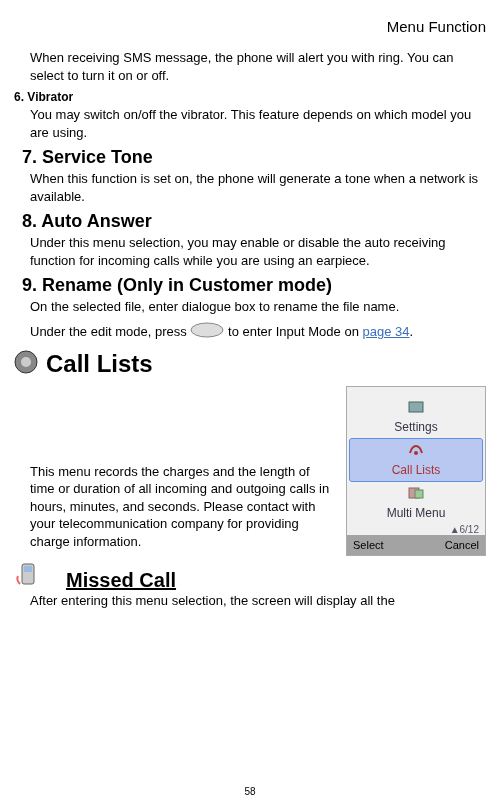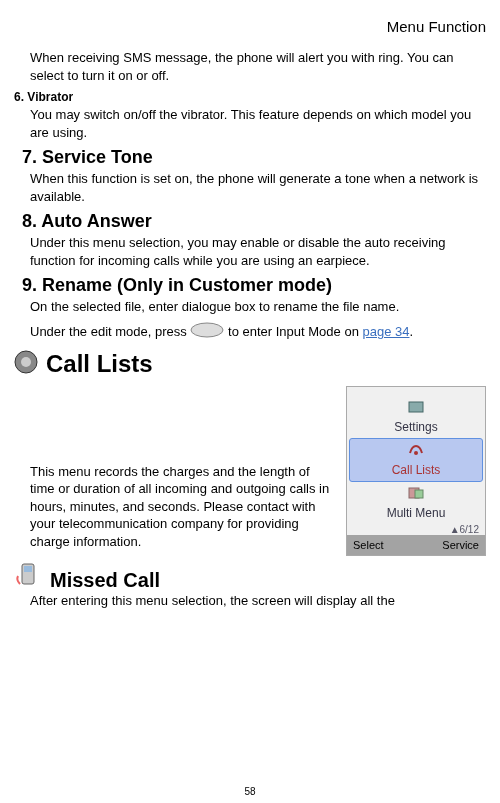--- a/index.html
+++ b/index.html
@@ -54,22 +54,23 @@
     gap: 8px;
     margin: 8px 0 8px 0;
   }
   .call-lists-title {
     font-size: 24px;
     font-weight: bold;
   }
   .missed-row {
     display: flex;
     align-items: flex-end;
-    gap: 8px;
+    gap: 24px;
     margin-top: 6px;
+    text-decoration: underline;
   }
   .missed-title {
     font-size: 20px;
     font-weight: bold;
   }
   .two-col {
     display: flex;
     gap: 10px;
     align-items: flex-end;
   }
@@ -200,21 +201,21 @@
             <rect x="8" y="4" width="8" height="8" fill="#9c9" stroke="#686"></rect>
           </svg>
         <span class="phone-label">Multi Menu</span>
       </div>
       <div class="phone-scroll">
         <span>▲</span>
         <span>6/12</span>
       </div>
       <div class="phone-soft">
         <span>Select</span>
-        <span>Service</span>
+        <span>Cancel</span>
       </div>
     </div>
   </div>
 
   <div class="missed-row">
     <span>
       <svg width="28" height="26" viewBox="0 0 28 26">
         <rect x="8" y="2" width="12" height="20" rx="2" fill="#ccc" stroke="#666"></rect>
         <rect x="10" y="4" width="8" height="6" fill="#9bd"></rect>
         <path d="M4 14 Q2 18 6 22" fill="none" stroke="#e66" stroke-width="2"></path>

